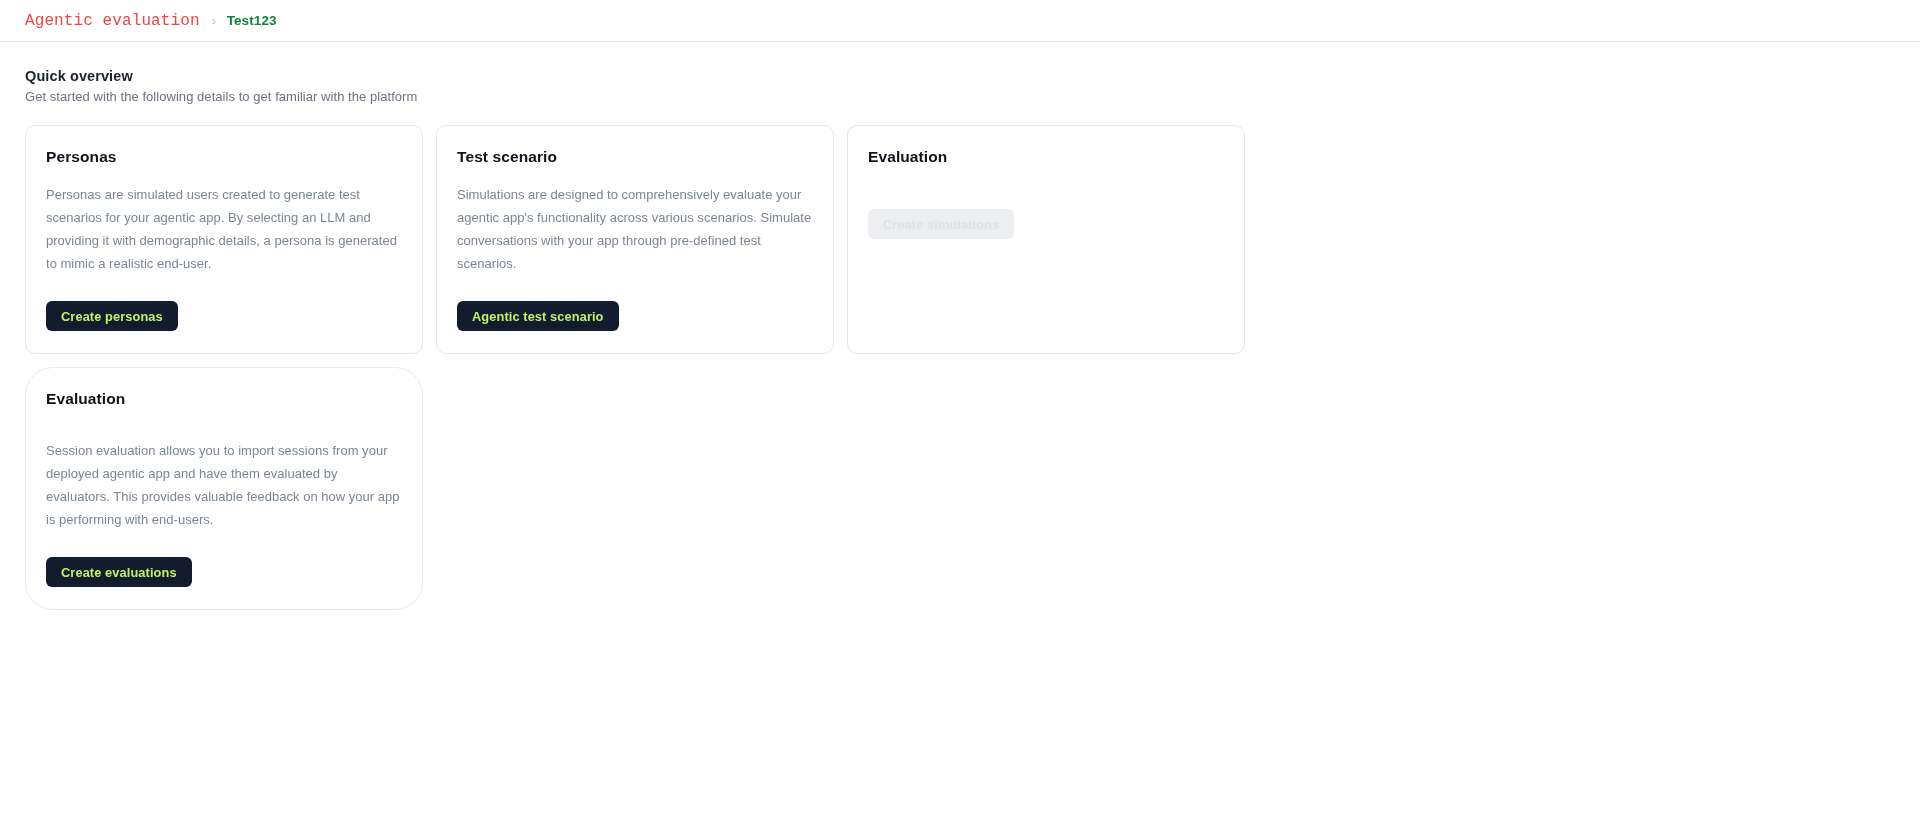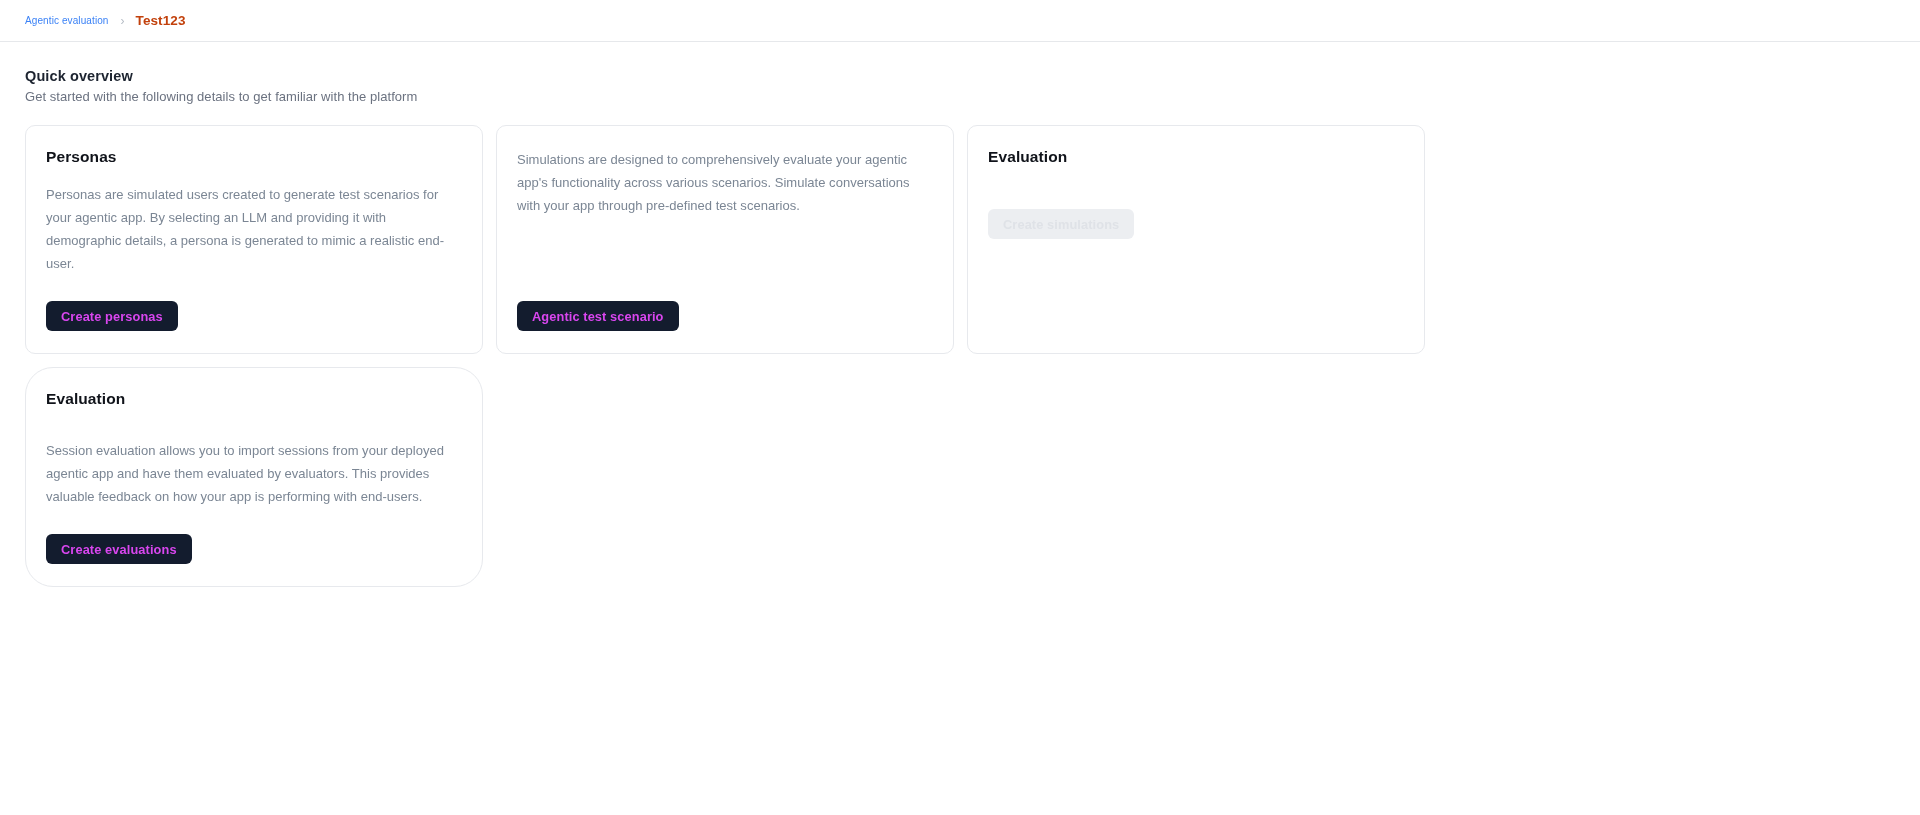--- a/index.html
+++ b/index.html
@@ -16,35 +16,36 @@
   
   .breadcrumb-bar {
     height: 42px;
     border-bottom: 1px solid #e6e8eb;
     display: flex;
     align-items: center;
     padding: 0 0 0 25px;
     background: #ffffff;
   }
   .crumb-root {
-    font-size: 10px;
-    color: #3b82f6;
+    font-size: 16px;
+    color: #ef4444;
     letter-spacing: .1px;
     cursor: pointer;
+    font-family: Liberation Mono, monospace;
   }
   .crumb-sep {
     margin: 0 11px 0 12px;
     color: #b6bdc6;
     font-size: 12px;
     line-height: 1;
     display: inline-block;
   }
   .crumb-current {
     font-size: 13.5px;
-    color: #c2410c;
+    color: #15803d;
     font-weight: 700;
     letter-spacing: .1px;
   }
 
   
   .page {
     padding: 26px 25px 0 25px;
   }
   .overview-title {
     font-size: 14.5px;
@@ -61,21 +62,21 @@
   }
 
   
   .card-grid {
     display: flex;
     flex-wrap: wrap;
     gap: 13px;
     width: 1540px;
   }
   .card {
-    width: 458px;
+    width: 398px;
     background: #ffffff;
     border: 1px solid #e7e9ed;
     border-radius: 10px;
     padding: 22px 20px 22px 20px;
     display: flex;
     flex-direction: column;
   }
   .card.row1 { min-height: 207px; }
   .card.row2 { min-height: 200px; border-radius: 28px; }
 
@@ -106,21 +107,21 @@
     border-radius: 6px;
     border: none;
     font-family: "Liberation Sans", sans-serif;
     font-size: 12.8px;
     font-weight: 700;
     letter-spacing: .1px;
     cursor: pointer;
   }
   .btn-primary {
     background: #131c2e;
-    color: #d946ef;
+    color: #bef264;
   }
   .btn-disabled {
     background: #eceef1;
     color: #dfe2e7;
     cursor: default;
   }
 
   .row2-wrap {
     display: flex;
     width: 1540px;
@@ -145,20 +146,21 @@
 
     <div class="card row1">
       <div class="card-title">Personas</div>
       <p class="card-desc">Personas are simulated users created to generate test scenarios for your agentic app. By selecting an LLM and providing it with demographic details, a persona is generated to mimic a realistic end-user.</p>
       <div class="btn-wrap">
         <button class="btn btn-primary">Create personas</button>
       </div>
     </div>
 
     <div class="card row1">
+      <div class="card-title">Test scenario</div>
       <p class="card-desc">Simulations are designed to comprehensively evaluate your agentic app's functionality across various scenarios. Simulate conversations with your app through pre-defined test scenarios.</p>
       <div class="btn-wrap">
         <button class="btn btn-primary">Agentic test scenario</button>
       </div>
     </div>
 
     <div class="card row1">
       <div class="card-title">Evaluation</div>
       <div class="btn-wrap">
         <button class="btn btn-disabled" disabled="">Create simulations</button>

